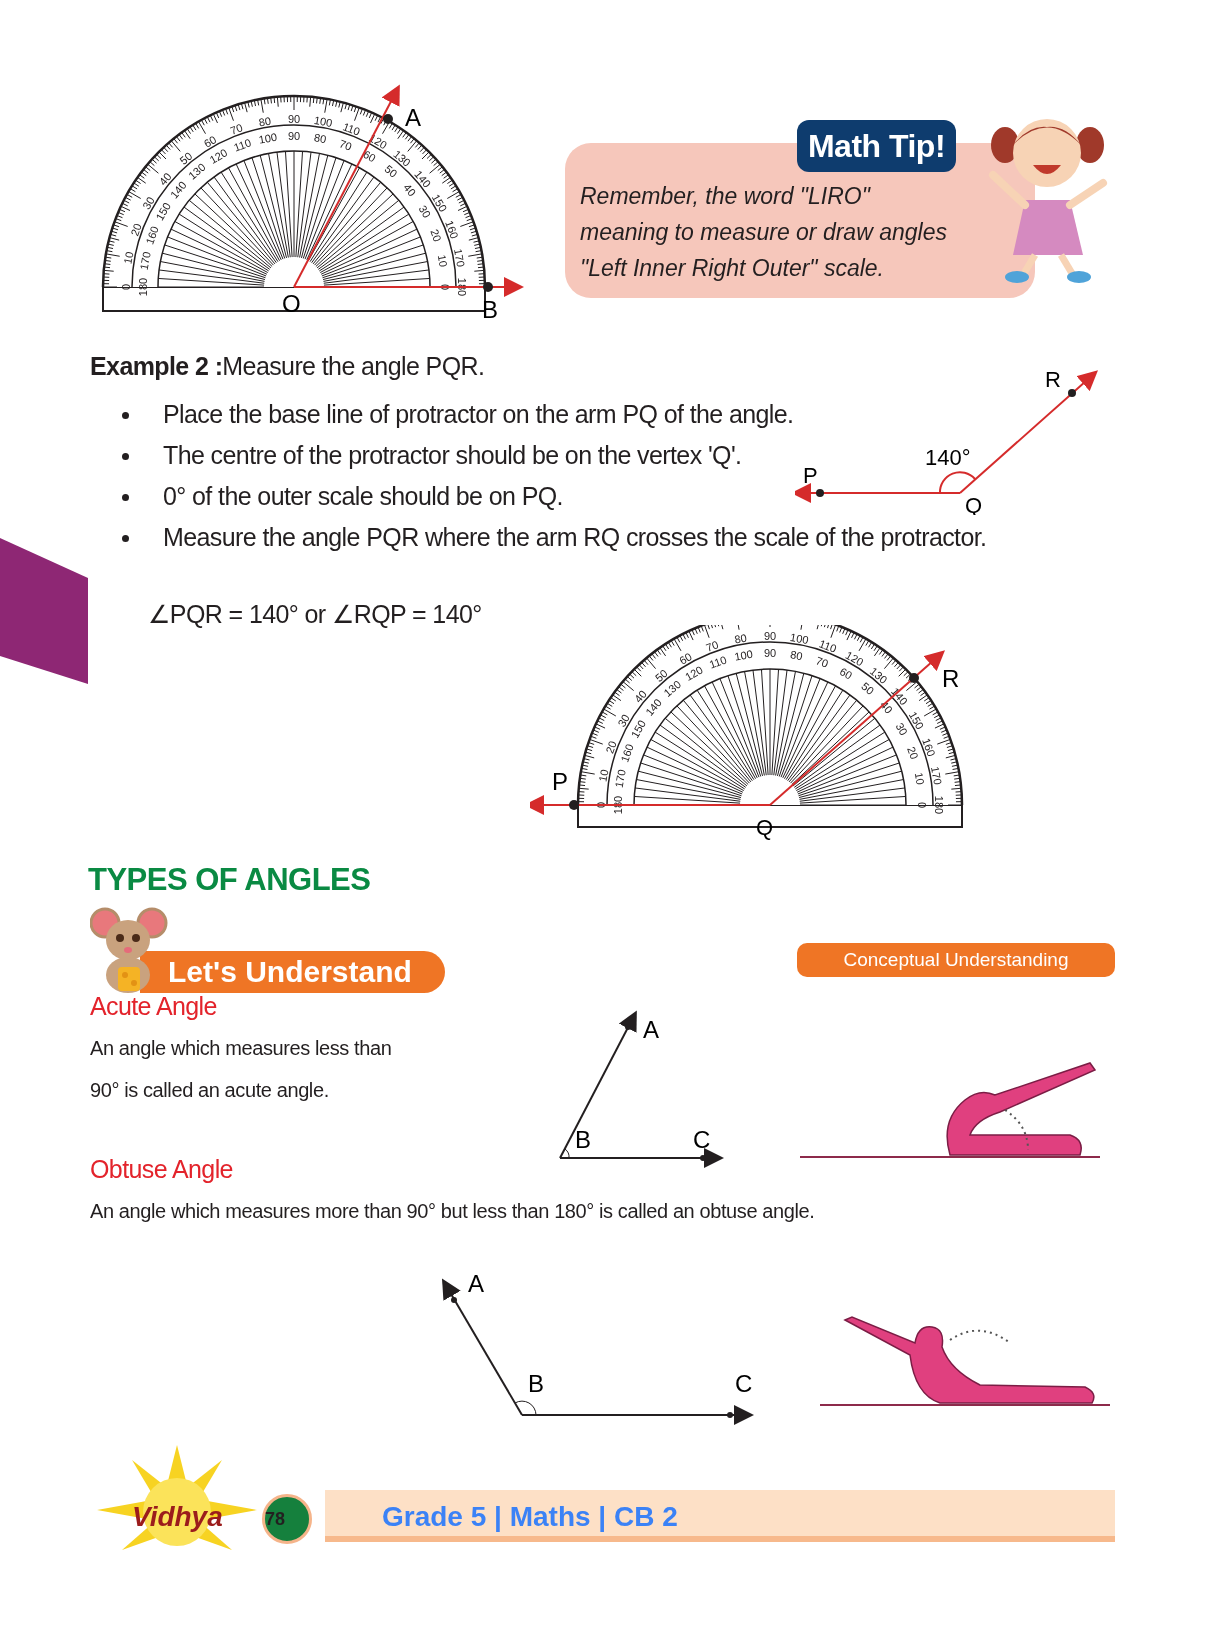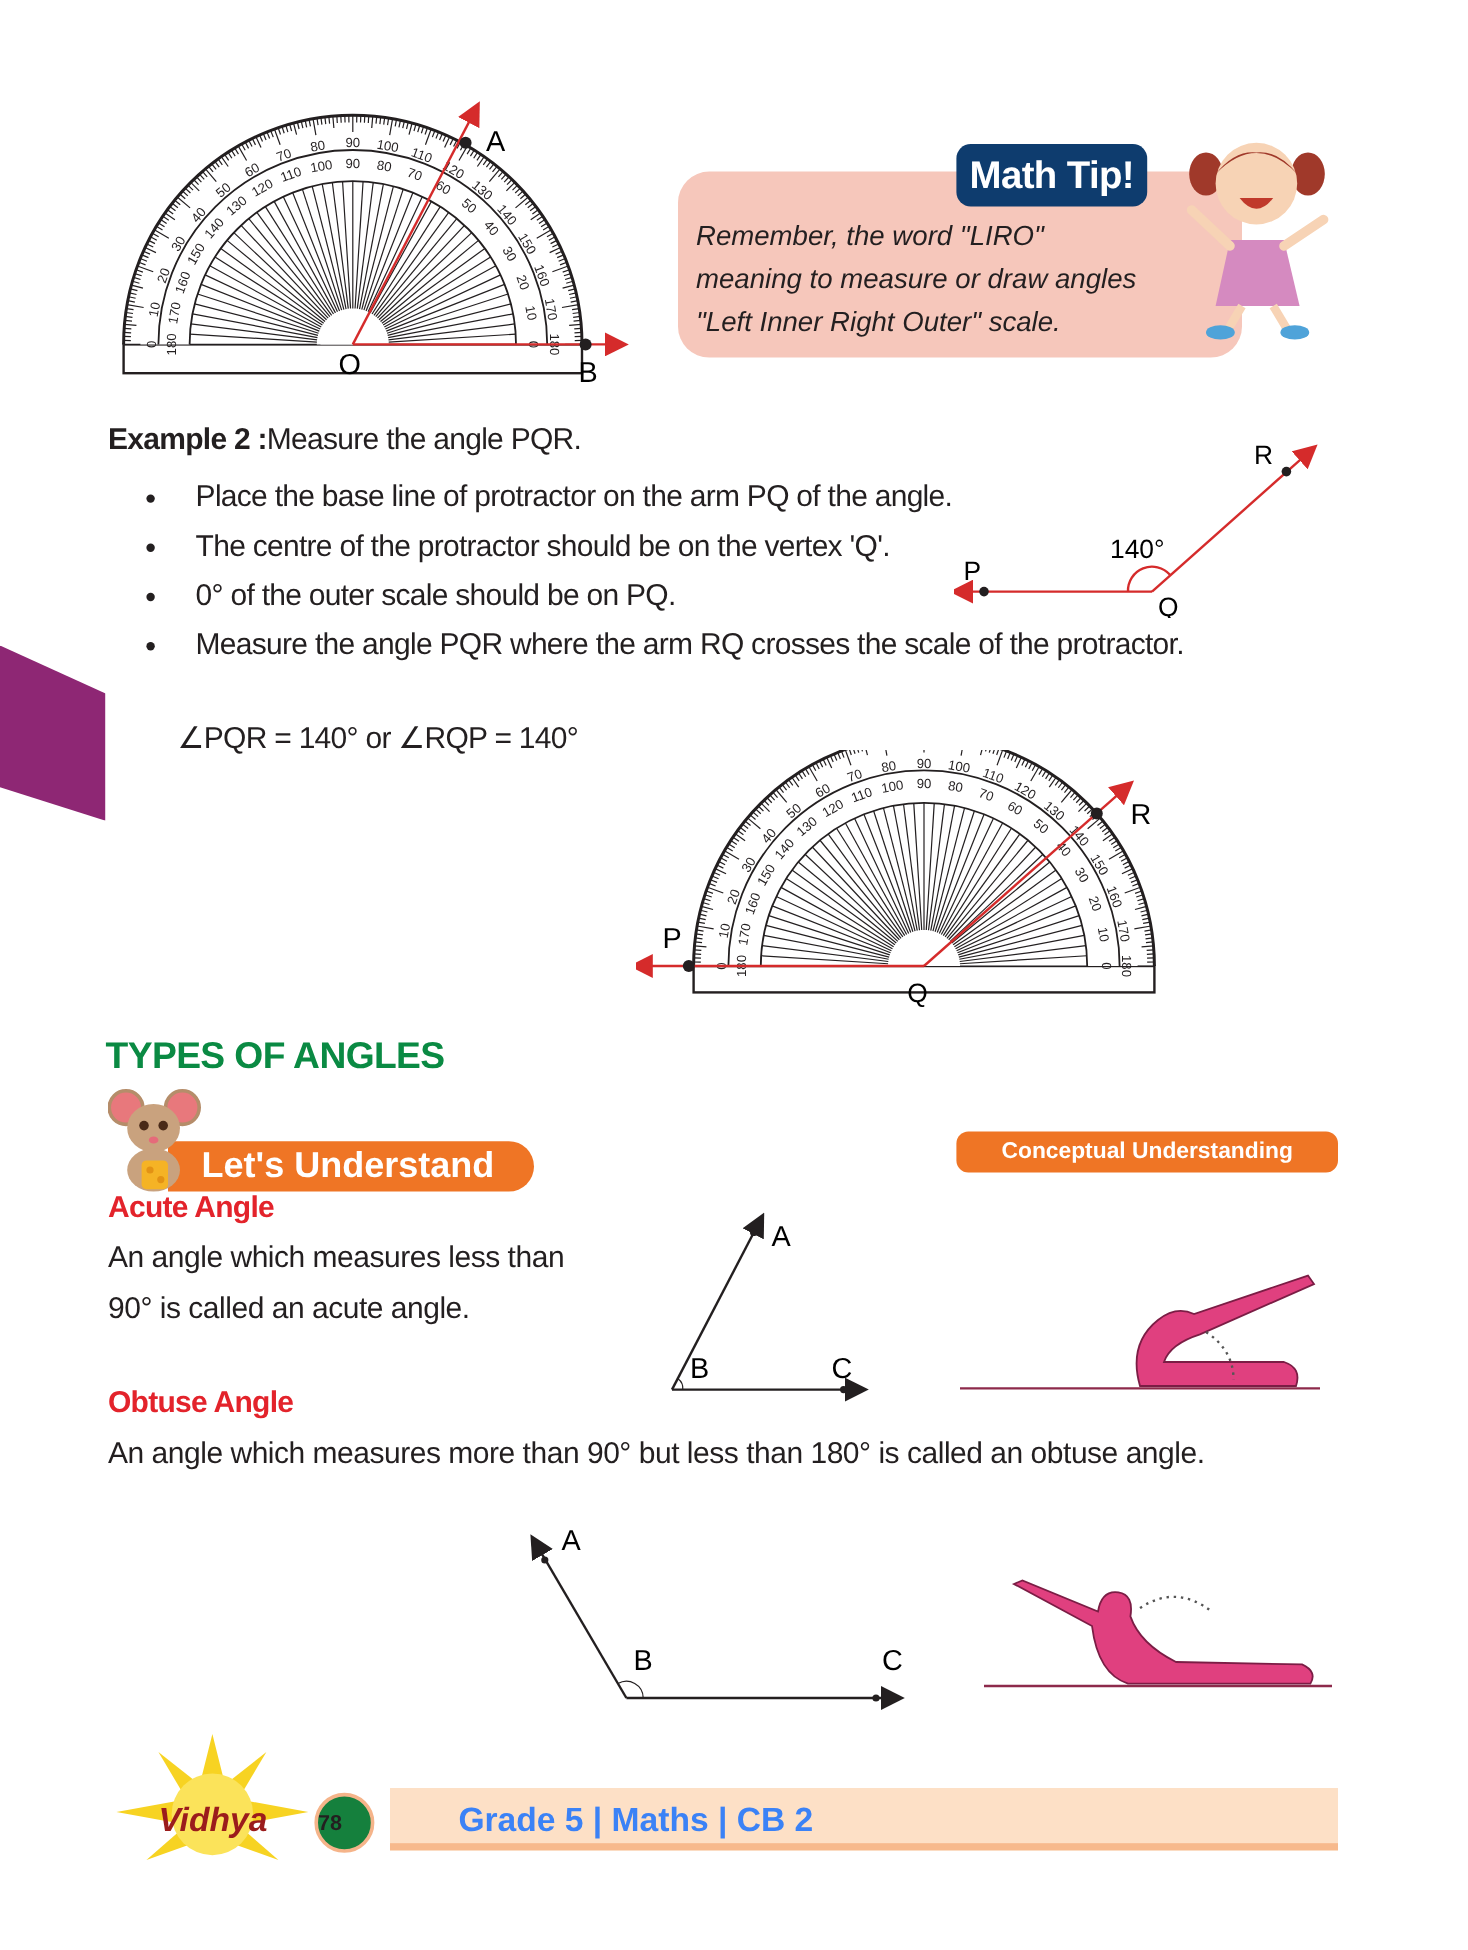--- a/index.html
+++ b/index.html
@@ -12,23 +12,23 @@
   .girl{left:985px;top:105px;width:125px;height:180px;}
   .ex-head{left:90px;top:352px;font-size:25px;letter-spacing:-0.6px;text-align:center;}
   .ex-head b{font-weight:bold;}
   .bullets{left:115px;top:394px;width:1000px;margin:0;padding:0;list-style:none;font-size:25px;letter-spacing:-0.6px;}
   .bullets li{position:relative;padding-left:48px;line-height:41px;}
   .bullets li::before{content:"";position:absolute;left:7px;top:18px;width:7px;height:7px;border-radius:50%;background:#231f20;}
   .result{left:148px;top:600px;font-size:25px;letter-spacing:-0.6px;}
   .h-types{left:88px;top:862px;font-size:31px;font-weight:bold;color:#0a8a43;letter-spacing:-0.5px;}
   .lu-pill{left:140px;top:951px;width:305px;height:42px;background:#ef7525;border-radius:0 22px 22px 0;color:#fff;font-weight:bold;font-size:30px;line-height:42px;padding-left:28px;box-sizing:border-box;}
   .mouse{left:90px;top:905px;width:80px;height:92px;}
-  .cu-pill{left:797px;top:943px;width:318px;height:34px;background:#ef7525;border-radius:10px;color:#fff;font-weight:bold;font-size:19px;text-align:center;line-height:34px;}
-  .h-red{font-size:25px;font-weight:bold;color:#e3232b;letter-spacing:-0.6px;}
-  .p-text{font-size:25px;line-height:42px;letter-spacing:-0.4px;}
+  .cu-pill{left:797px;top:943px;width:318px;height:34px;background:#ef7525;border-radius:10px;color:#fff;font-weight:normal;font-size:19px;text-align:center;line-height:34px;}
+  .h-red{font-size:25px;font-weight:normal;color:#e3232b;letter-spacing:-0.6px;}
+  .p-text{font-size:20px;line-height:42px;letter-spacing:-0.4px;}
   .footer-bar{left:325px;top:1490px;width:790px;height:52px;background:#fde0c6;}
   .footer-bar2{left:325px;top:1536px;width:790px;height:6px;background:#f7b98c;}
   .footer-text{left:345px;top:1495px;font-weight:bold;font-size:28px;line-height:44px;color:#3b82f6;margin-left:37px;}
   .page-num{left:262px;top:1494px;width:44px;height:44px;border-radius:50%;background:#15803d;border:3px solid #f5b48a;font-weight:bold;font-size:18px;text-align:left;line-height:44px;}
   .logo{left:92px;top:1440px;width:170px;height:120px;}
   svg text{font-family:"Liberation Sans",sans-serif;}
 </style>
 </head>
 <body>
 

